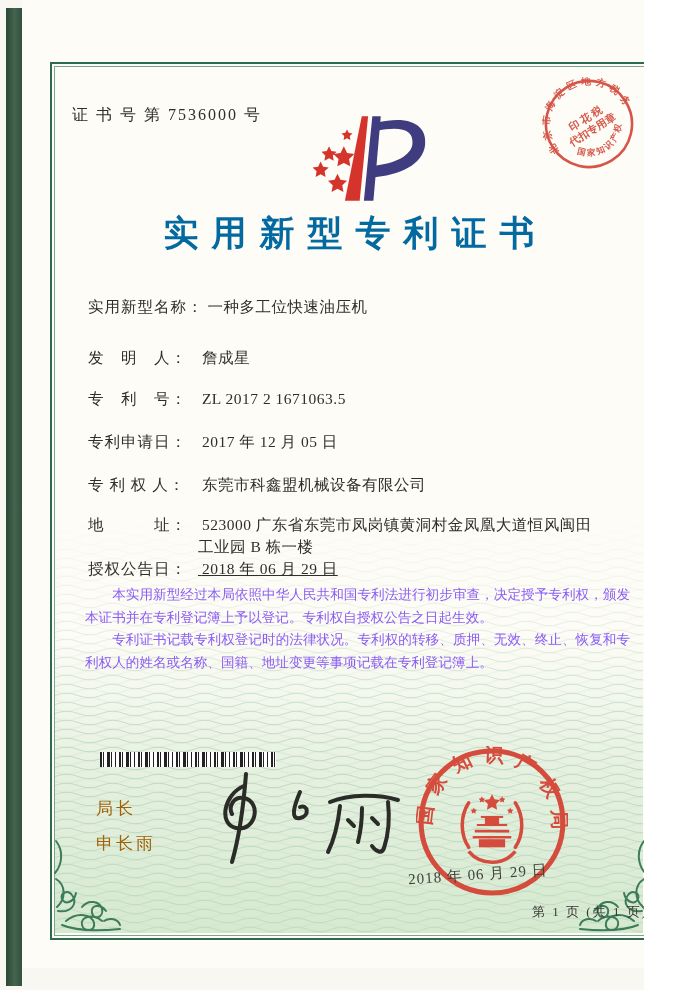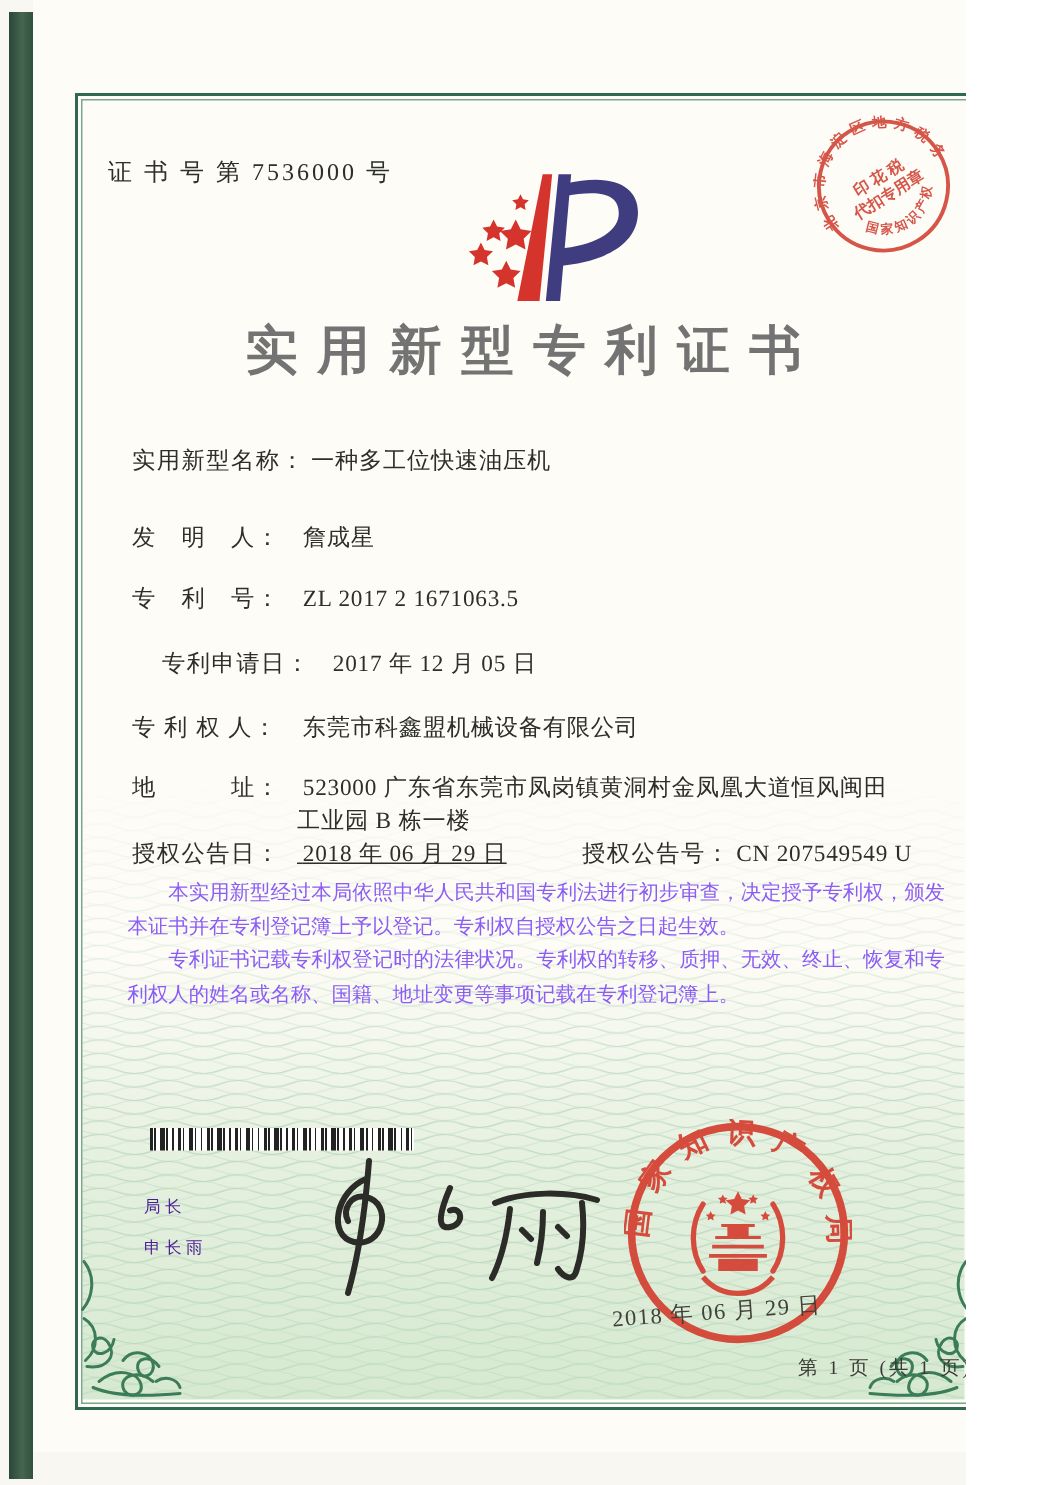--- a/index.html
+++ b/index.html
@@ -13,34 +13,34 @@
   .frame-inner{position:absolute;inset:2px;border:1px solid #7ba58c;}
   
   .waves{position:absolute;left:55px;top:520px;width:588px;height:413px;
          -webkit-mask-image:linear-gradient(to bottom,transparent 0,rgba(0,0,0,.25) 30%,rgba(0,0,0,.8) 62%,#000 100%);
          mask-image:linear-gradient(to bottom,transparent 0,rgba(0,0,0,.25) 30%,rgba(0,0,0,.8) 62%,#000 100%);}
   .tint{position:absolute;left:55px;top:640px;width:588px;height:293px;
         background:linear-gradient(to bottom,rgba(214,234,211,0),rgba(211,231,206,.55) 45%,rgba(204,228,199,.8));}
   .certno{position:absolute;left:72px;top:105px;font-size:16px;letter-spacing:2px;color:#2e2e2a;}
   .logo{position:absolute;left:262px;top:112px;}
   .title{position:absolute;left:50px;top:210px;width:598px;text-align:center;
-         font-size:35px;font-weight:bold;color:#737373;letter-spacing:13px;text-indent:13px;}
+         font-size:35px;font-weight:bold;color:#0369a1;letter-spacing:13px;text-indent:13px;}
   .fields{position:absolute;left:88px;top:297px;width:545px;font-size:15.5px;color:#2f2f2a;}
   .frow{position:absolute;left:0;white-space:nowrap;}
   .flabel{display:inline-block;min-width:110px;letter-spacing:1px;}
   .fval{letter-spacing:.5px;}
   .addr2{position:absolute;left:110px;white-space:nowrap;letter-spacing:.5px;}
   .grantno{position:absolute;left:300px;}
   .bodytext{position:absolute;left:85px;top:584px;width:545px;font-size:13.6px;line-height:22.5px;
             color:#8b5cf6;text-align:justify;}
   .bodytext p{margin:0;text-indent:2em;}
   .barcode{position:absolute;left:100px;top:752px;width:176px;height:15px;
            background:repeating-linear-gradient(90deg,#222 0 2px,#fff 2px 3px,#222 3px 4px,#fff 4px 7px,
            #222 7px 10px,#fff 10px 11px,#222 11px 12px,#fff 12px 15px,#222 15px 16px,#fff 16px 19px);}
-  .director{position:absolute;left:96px;top:797px;font-size:11px;color:#4c1d95;letter-spacing:3px;}
+  .director{position:absolute;left:96px;top:797px;font-size:17px;color:#a16207;letter-spacing:3px;}
   .director div{margin-bottom:12px;}
   .signature{position:absolute;left:188px;top:772px;}
   .seal{position:absolute;left:416px;top:746px;opacity:.92;}
   .sealdate{position:absolute;left:408px;top:864px;width:180px;font-size:15px;letter-spacing:1px;
             color:#41413a;transform:rotate(-4deg);white-space:nowrap;}
   .footer{position:absolute;left:50px;top:903px;width:598px;text-align:right;font-size:13px;color:#3a3a34;letter-spacing:2px;}
   .taxstamp{position:absolute;left:542px;top:77px;opacity:.85;}
   .flourish{position:absolute;}
   .fl-bl{left:52px;top:833px;}
   .fl-br{left:576px;top:833px;transform:scaleX(-1);}
@@ -127,40 +127,36 @@
       <span class="fval">一种多工位快速油压机</span>
     </div>
     <div class="frow" style="top:51px;">
       <span class="flabel">发　明　人：</span>
       <span class="fval">詹成星</span>
     </div>
     <div class="frow" style="top:92px;">
       <span class="flabel">专　利　号：</span>
       <span class="fval">ZL 2017 2 1671063.5</span>
     </div>
-    <div class="frow" style="top:135px;margin-left:20px;">
+    <div class="frow" style="top:135px;">
       <span class="flabel">专利申请日：</span>
       <span class="fval">2017 年 12 月 05 日</span>
     </div>
     <div class="frow" style="top:178px;">
       <span class="flabel">专 利 权 人：</span>
       <span class="fval">东莞市科鑫盟机械设备有限公司</span>
     </div>
     <div class="frow" style="top:218px;">
       <span class="flabel">地　　　址：</span>
       <span class="fval">523000 广东省东莞市凤岗镇黄洞村金凤凰大道恒风闽田</span>
     </div>
     <div class="addr2" style="top:240px;">工业园 B 栋一楼</div>
     <div class="frow" style="top:262px;text-decoration:underline;">
       <span class="flabel">授权公告日：</span>
       <span class="fval">2018 年 06 月 29 日</span>
-      <span class="grantno">
-        <span class="flabel" style="min-width:0;">授权公告号：</span>
-        <span class="fval">CN 207549549 U</span>
-      </span>
     </div>
   </div>
 
   <div class="bodytext">
     <p>本实用新型经过本局依照中华人民共和国专利法进行初步审查，决定授予专利权，颁发本证书并在专利登记簿上予以登记。专利权自授权公告之日起生效。</p>
     <p>专利证书记载专利权登记时的法律状况。专利权的转移、质押、无效、终止、恢复和专利权人的姓名或名称、国籍、地址变更等事项记载在专利登记簿上。</p>
   </div>
 
   <div class="barcode"></div>
 

